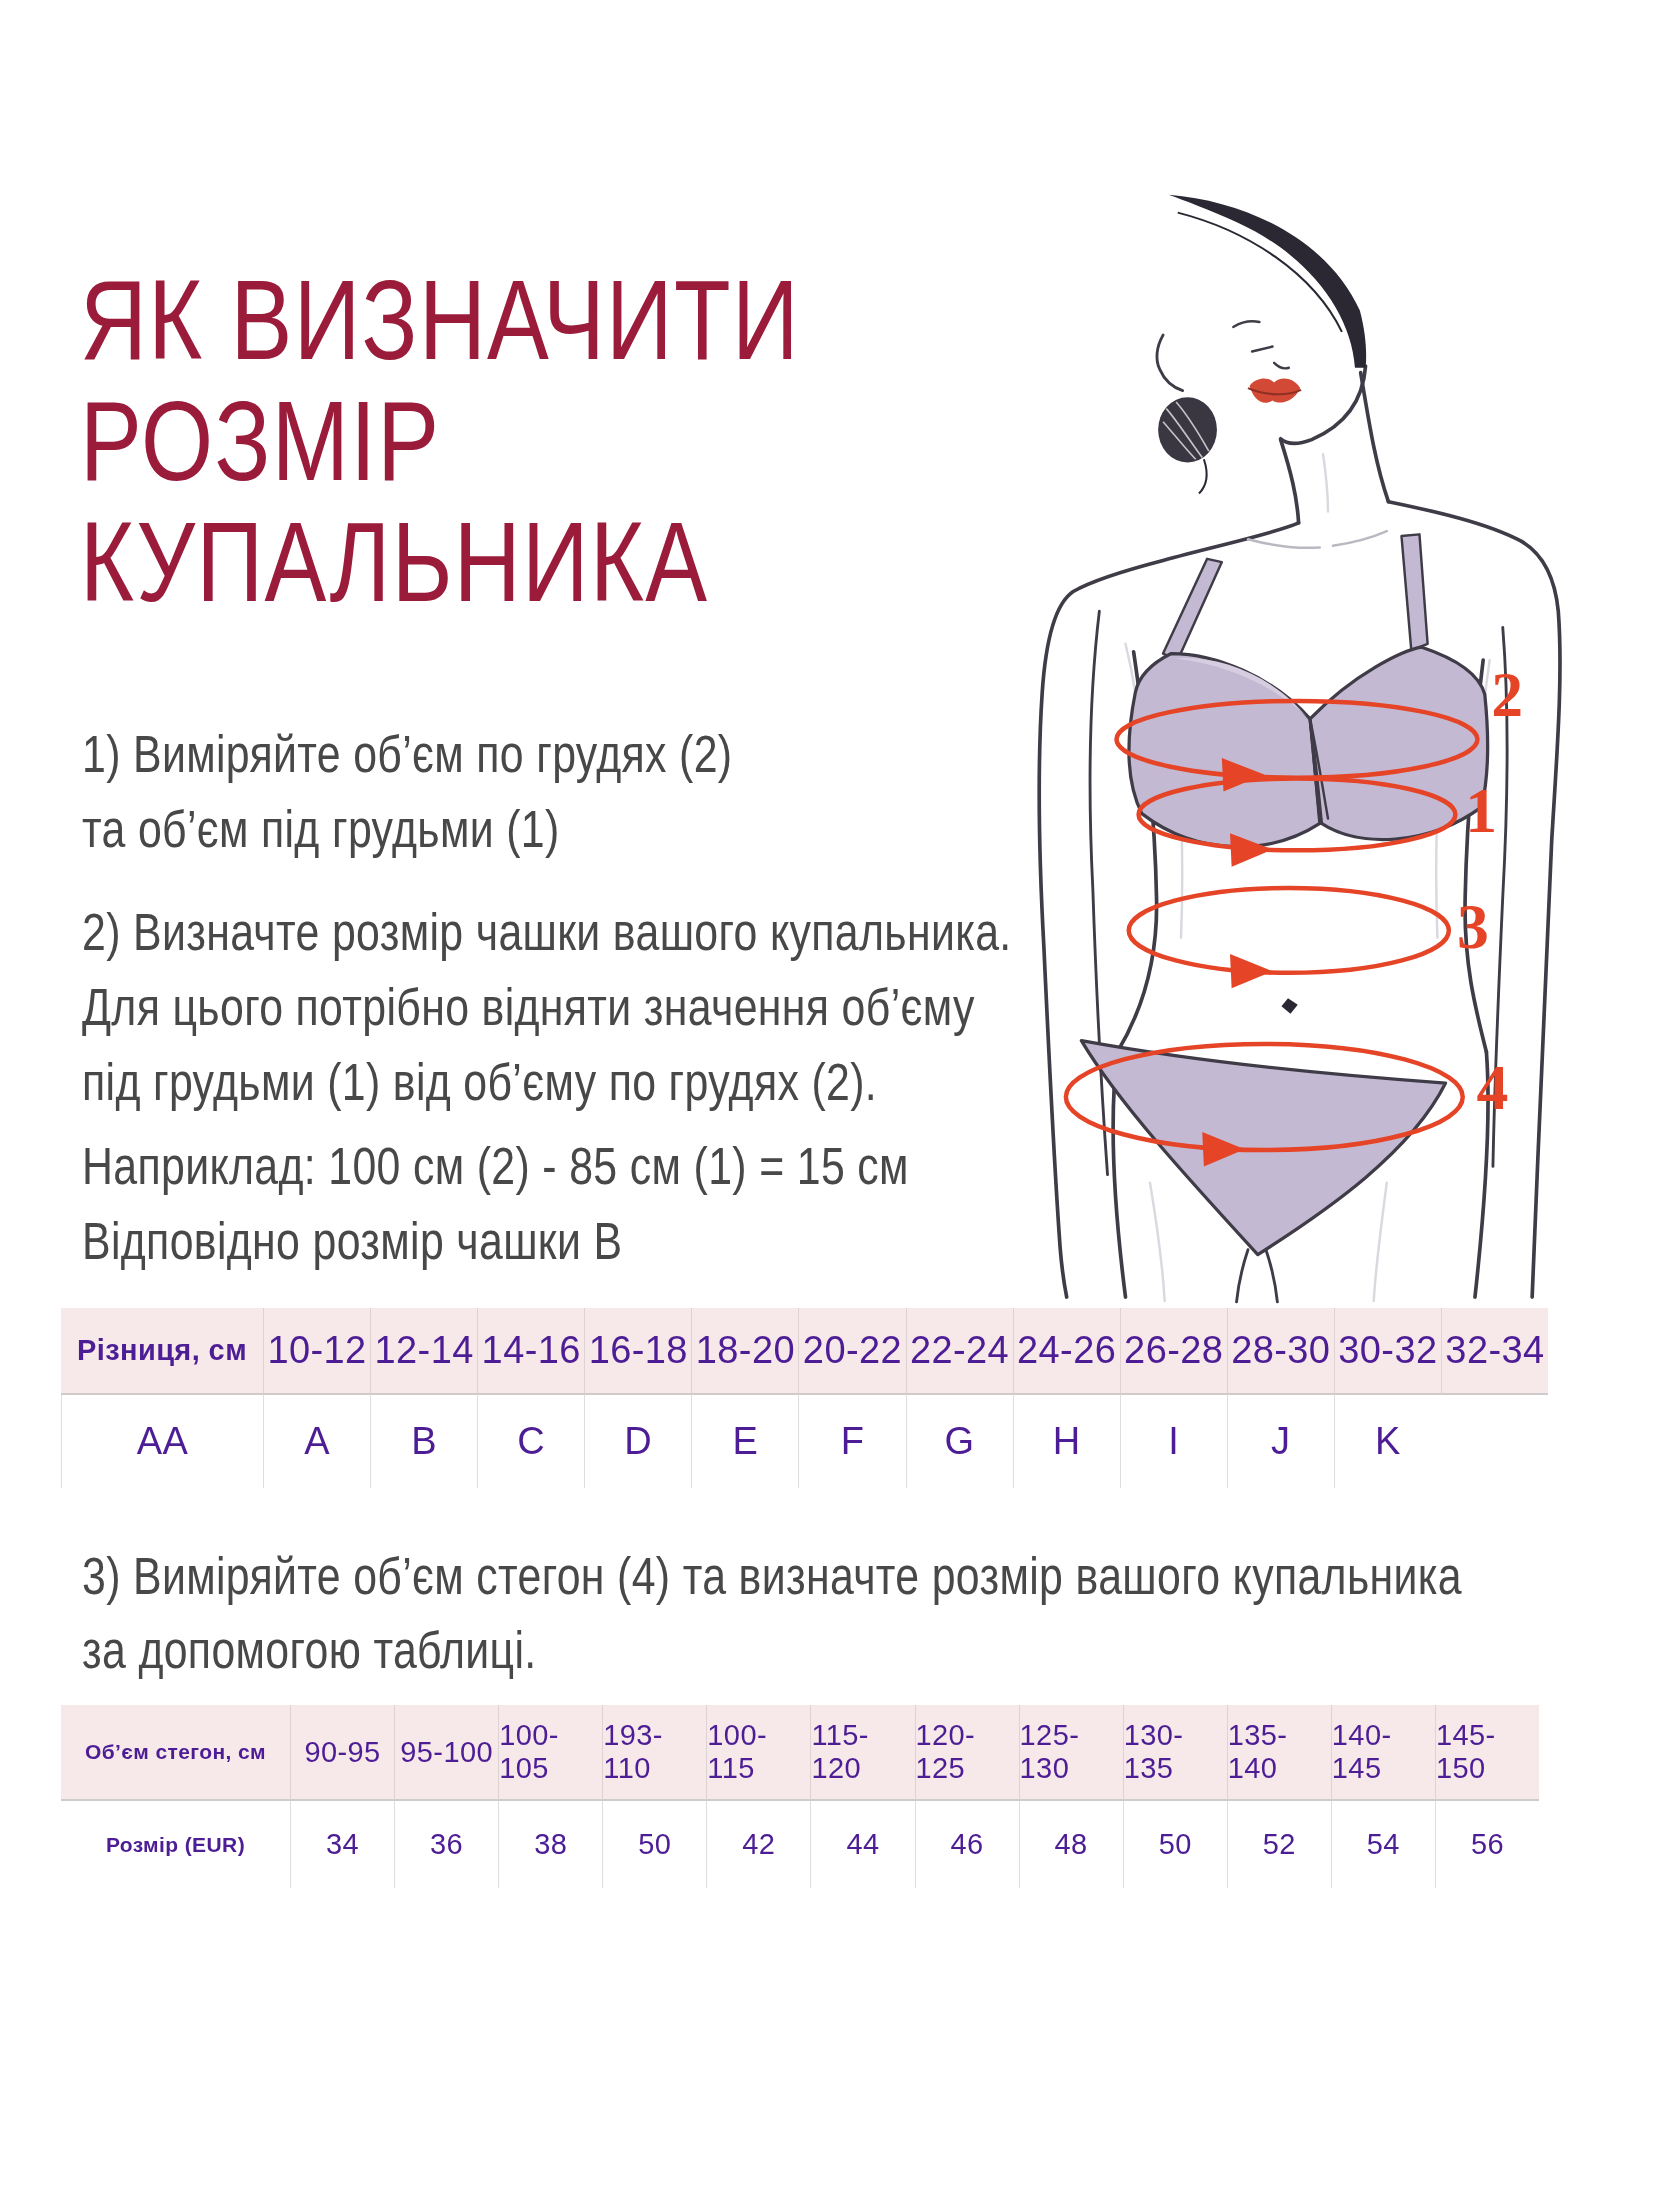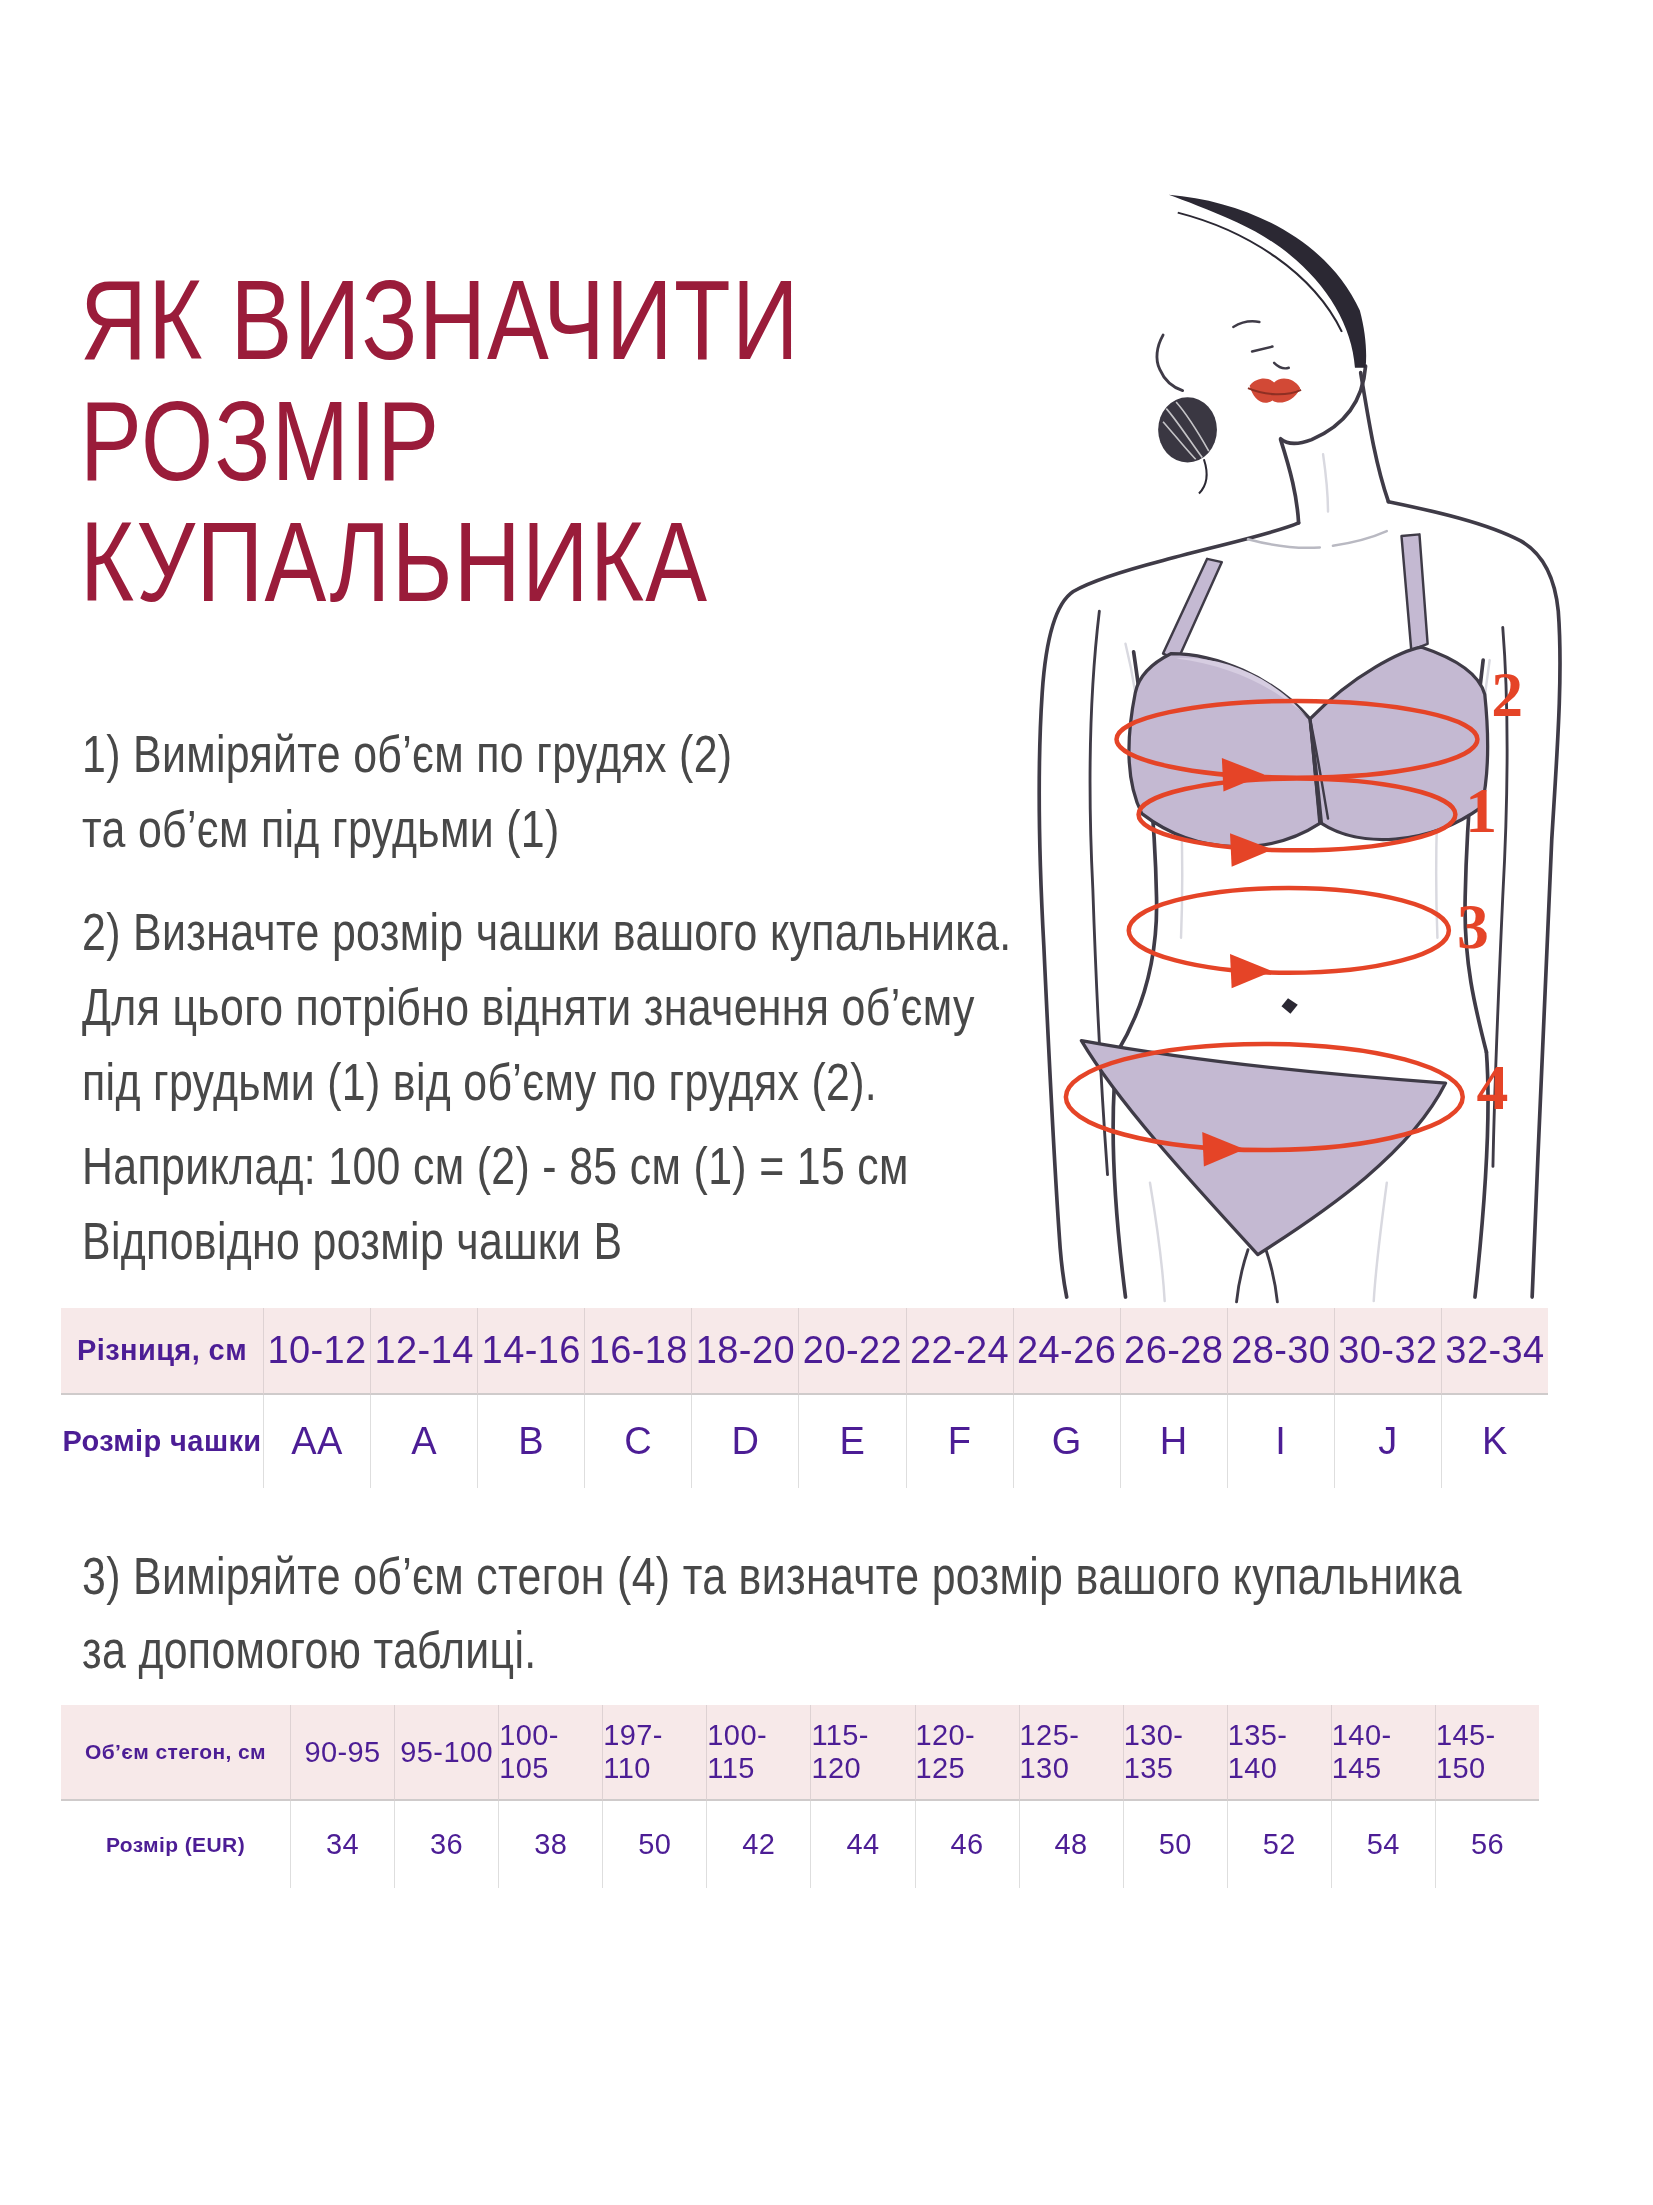--- a/index.html
+++ b/index.html
@@ -123,21 +123,20 @@
     <div class="cell pink">14-16</div>
     <div class="cell pink">16-18</div>
     <div class="cell pink">18-20</div>
     <div class="cell pink">20-22</div>
     <div class="cell pink">22-24</div>
     <div class="cell pink">24-26</div>
     <div class="cell pink">26-28</div>
     <div class="cell pink">28-30</div>
     <div class="cell pink">30-32</div>
     <div class="cell pink">32-34</div>
-    <div class="cell label first">Розмір чашки</div>
     <div class="cell">AA</div>
     <div class="cell">A</div>
     <div class="cell">B</div>
     <div class="cell">C</div>
     <div class="cell">D</div>
     <div class="cell">E</div>
     <div class="cell">F</div>
     <div class="cell">G</div>
     <div class="cell">H</div>
     <div class="cell">I</div>
@@ -148,21 +147,21 @@
   <div class="para p-step3">
     <div>3) Виміряйте об’єм стегон (4) та визначте розмір вашого купальника</div>
     <div>за допомогою таблиці.</div>
   </div>
 
   <div class="sizes-table hip-table">
     <div class="cell pink label first">Об’єм стегон, см</div>
     <div class="cell pink">90-95</div>
     <div class="cell pink">95-100</div>
     <div class="cell pink">100-105</div>
-    <div class="cell pink">197-110</div>
+    <div class="cell pink">193-110</div>
     <div class="cell pink">100-115</div>
     <div class="cell pink">115-120</div>
     <div class="cell pink">120-125</div>
     <div class="cell pink">125-130</div>
     <div class="cell pink">130-135</div>
     <div class="cell pink">135-140</div>
     <div class="cell pink">140-145</div>
     <div class="cell pink">145-150</div>
     <div class="cell label first">Розмір (EUR)</div>
     <div class="cell">34</div>

